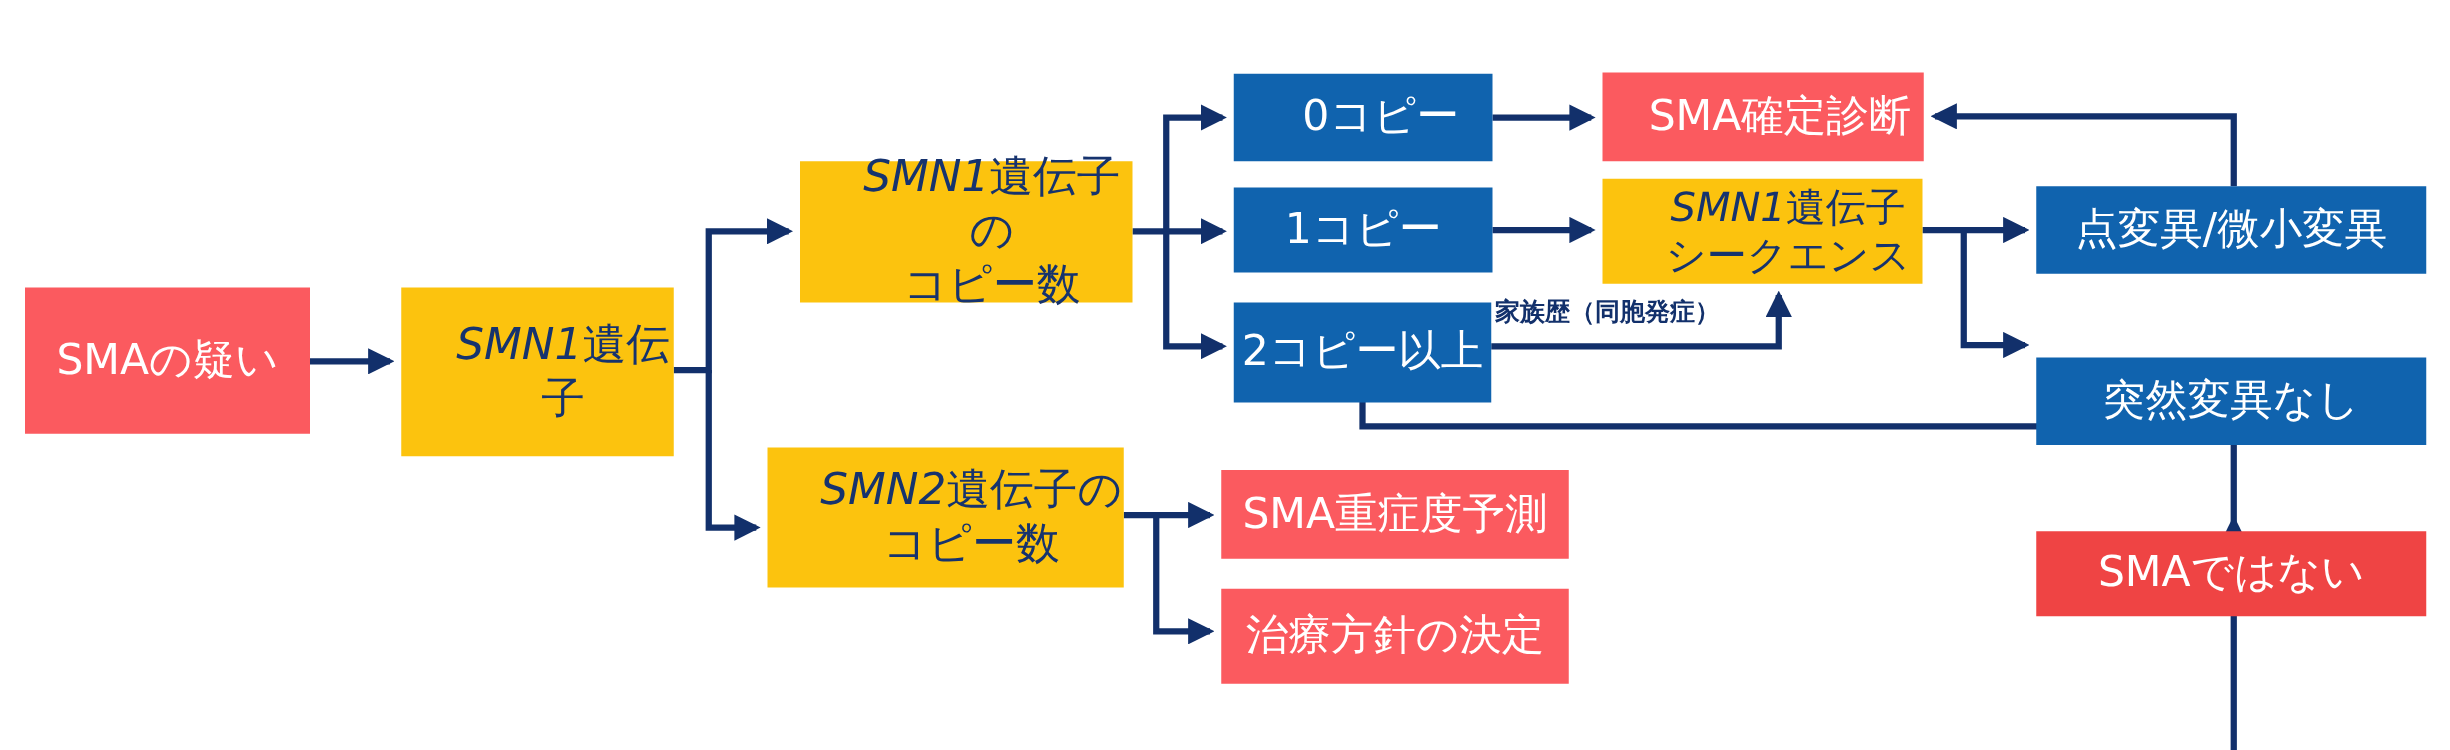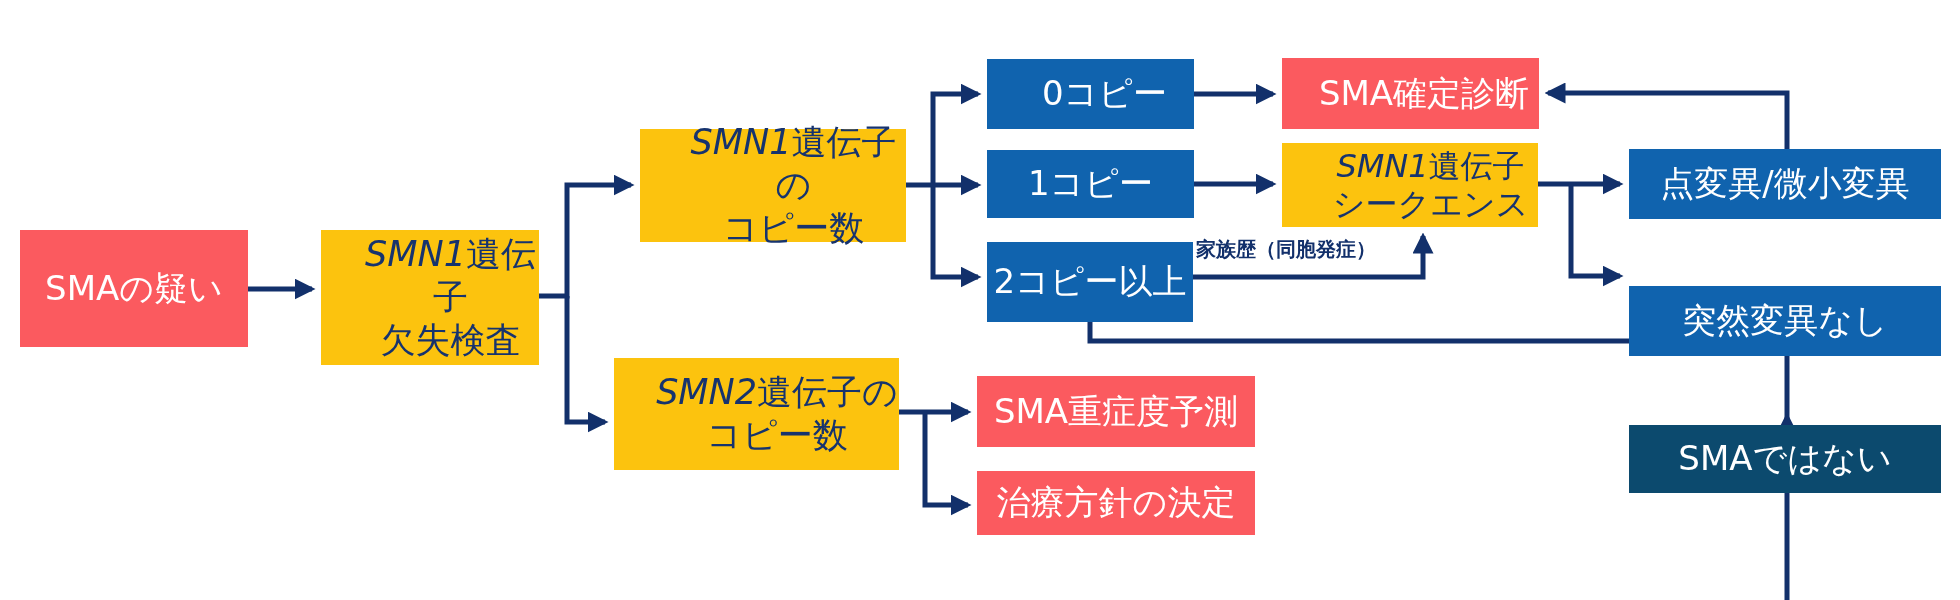--- a/index.html
+++ b/index.html
@@ -18,21 +18,21 @@
     align-items: center;
     justify-content: center;
     text-align: center;
     font-size: 34px;
     line-height: 1.22;
     box-sizing: border-box;
   }
   .red    { background: #FB5A5F; color: #ffffff; }
   .yellow { background: #FCC30E; color: #16336E; padding-left: 41px; }
   .blue   { background: #1063AE; color: #ffffff; }
-  .navy   { background: #0c4a6e; color: #ffffff; text-align: right; }
+  .navy   { background: #ef4444; color: #ffffff; text-align: right; }
   .gene-line i { font-style: italic; }
   .two-line { font-size: 35px; }
   .seq-box { font-size: 32px; line-height: 1.2; }
   #edge-label-family {
     position: absolute;
     left: 1196px;
     top: 236px;
     font-size: 20px;
     font-weight: 700;
     color: #12306B;
@@ -70,21 +70,20 @@
       <path d="M925 412 V505 H968" marker-end="url(#arrow)"></path>
     </g>
   </svg>
 
   <div class="box red" style="left:20px; top:230px; width:228px; height:117px;">
     <span>SMAの疑い</span>
   </div>
 
   <div class="box yellow two-line" style="left:321px; top:230px; width:218px; height:135px;">
     <div class="gene-line"><i>SMN1</i><span>遺伝子</span></div>
-    <div>欠失検査</div>
   </div>
 
   <div class="box yellow two-line" style="left:640px; top:129px; width:266px; height:113px;">
     <div class="gene-line"><i>SMN1</i><span>遺伝子の</span></div>
     <div>コピー数</div>
   </div>
 
   <div class="box yellow two-line" style="left:614px; top:358px; width:285px; height:112px;">
     <div class="gene-line"><i>SMN2</i><span>遺伝子の</span></div>
     <div>コピー数</div>
@@ -120,19 +119,19 @@
   </div>
 
   <div class="box navy" style="left:1629px; top:425px; width:312px; height:68px;">
     <span>SMAではない</span>
   </div>
 
   <div class="box red" style="left:977px; top:376px; width:278px; height:71px;">
     <span>SMA重症度予測</span>
   </div>
 
-  <div class="box red" style="left:977px; top:471px; width:278px; height:64px;">
+  <div class="box red" style="left:977px; top:471px; width:278px; height:76px;">
     <span>治療方針の決定</span>
   </div>
 
   <div id="edge-label-family">家族歴（同胞発症）</div>
 
 </div>
 
 </body></html>

